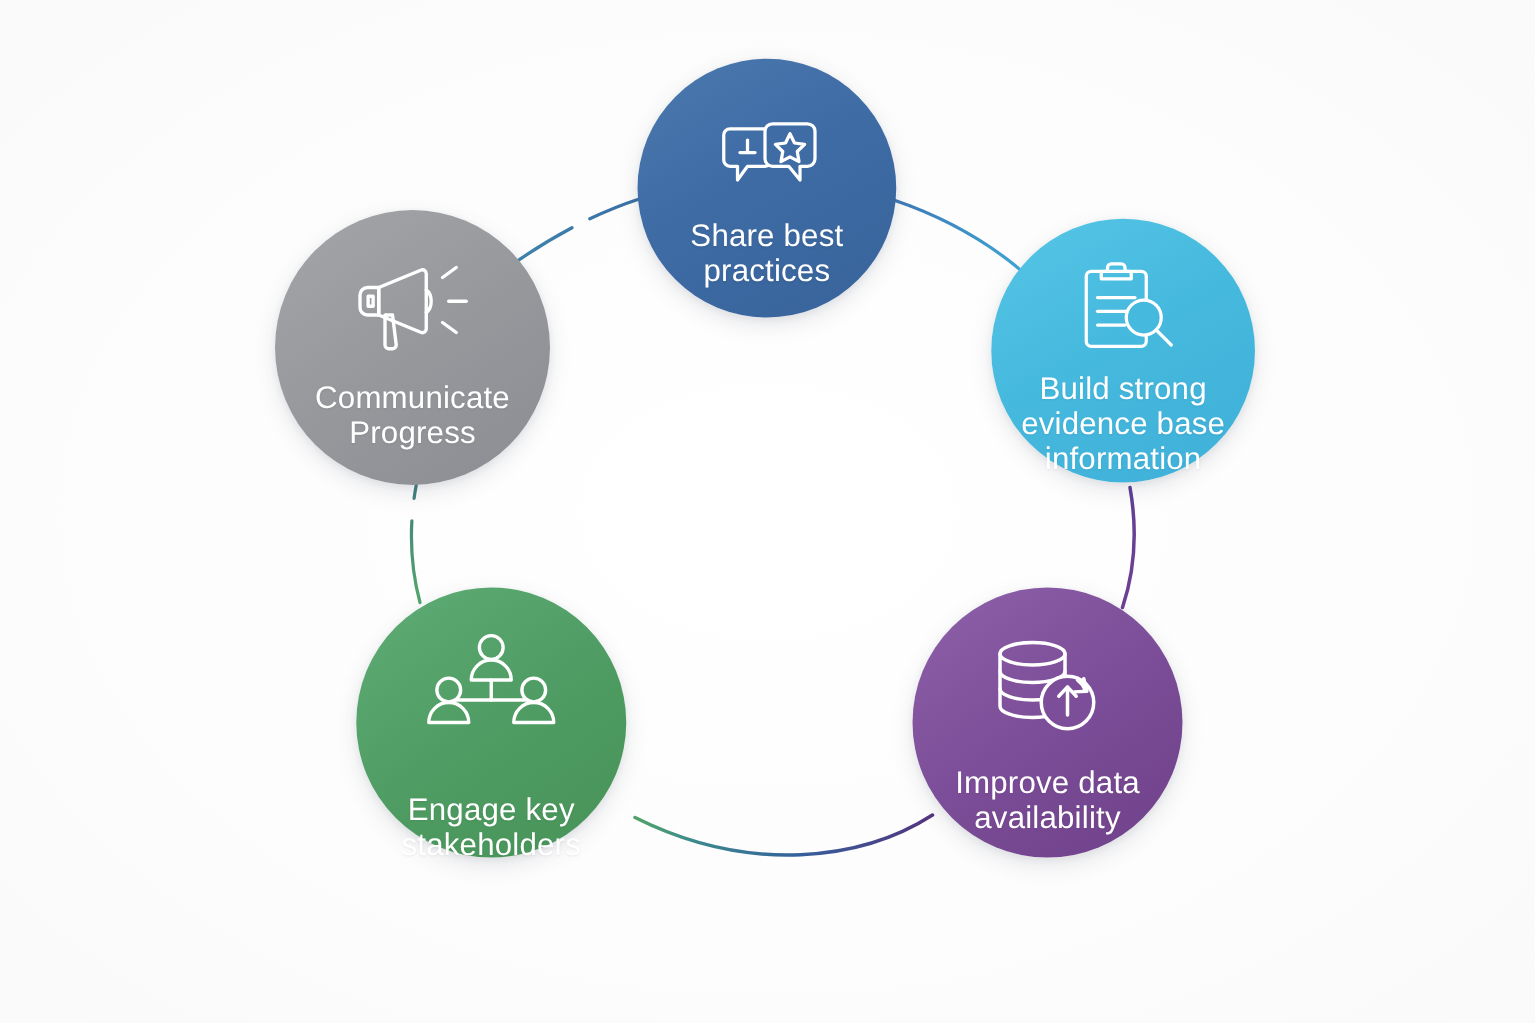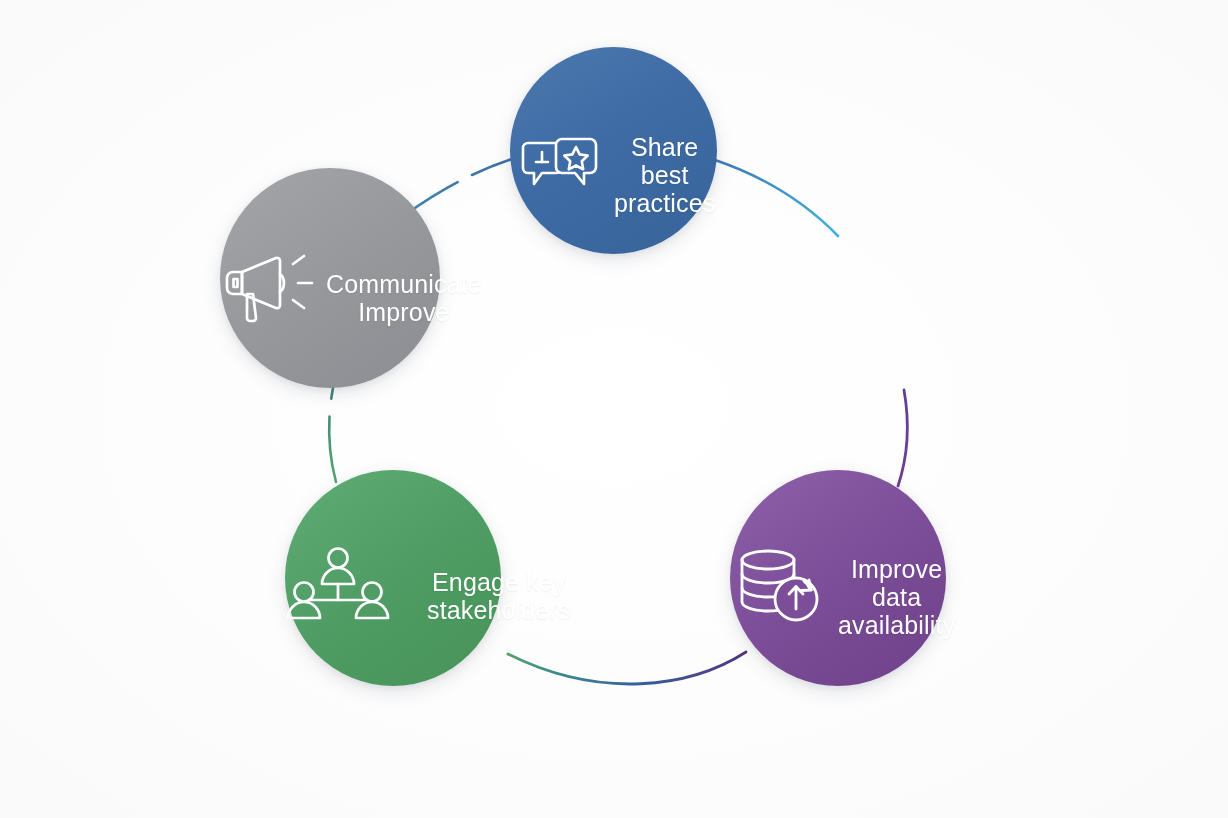--- a/index.html
+++ b/index.html
@@ -30,21 +30,21 @@
     height: 818px;
     z-index: 1;
   }
 
   
   .cycle-node {
     position: absolute;
     z-index: 2;
     border-radius: 50%;
     display: flex;
-    flex-direction: row;
+    flex-direction: column;
     align-items: center;
     justify-content: flex-start;
     box-sizing: border-box;
     color: #ffffff;
     text-align: center;
     box-shadow: 0 6px 18px rgba(60, 70, 90, 0.13),
                 0 2px 6px rgba(60, 70, 90, 0.07);
   }
 
   .node-icon {
@@ -158,20 +158,41 @@
 
         <path d="M52 4 H80 a6 6 0 0 1 6 6 V32 a6 6 0 0 1 -6 6 H74 v11 l-9 -11 H52 a6 6 0 0 1 -6 -6 V10 a6 6 0 0 1 6 -6 Z" fill="#3f6ca5"></path>
 
         <path d="M66 12 l3.6 7.4 8.1 1.1 -5.9 5.7 1.4 8.1 -7.2 -3.8 -7.2 3.8 1.4 -8.1 -5.9 -5.7 8.1 -1.1 Z"></path>
       </svg>
     </span>
     <span class="node-label">Share best
 practices</span>
   </div>
 
+  <div class="cycle-node" id="node-build-evidence">
+    <span class="node-icon">
+      <svg width="92" height="78" viewBox="0 0 92 78" fill="none" stroke="#ffffff" stroke-width="2.6" stroke-linecap="round" stroke-linejoin="round">
+
+        <path d="M20 10 H60 a4 4 0 0 1 4 4 V66 a4 4 0 0 1 -4 4 H20 a4 4 0 0 1 -4 -4 V14 a4 4 0 0 1 4 -4 Z"></path>
+
+        <path d="M33 10 V7 a3 3 0 0 1 3 -3 h8 a3 3 0 0 1 3 3 v3 h3 a2 2 0 0 1 2 2 v4 H28 v-4 a2 2 0 0 1 2 -2 Z"></path>
+
+        <path d="M25 31 H55"></path>
+        <path d="M25 42 H55"></path>
+        <path d="M25 53 H47"></path>
+
+        <circle cx="62" cy="47" r="14" fill="#46b9de"></circle>
+
+        <path d="M72 57 L84 69"></path>
+      </svg>
+    </span>
+    <span class="node-label">Build strong
+evidence base
+information</span>
+  </div>
 
   <div class="cycle-node" id="node-improve-data">
     <span class="node-icon">
       <svg width="100" height="82" viewBox="0 0 100 82" fill="none" stroke="#ffffff" stroke-width="2.8" stroke-linecap="round" stroke-linejoin="round">
 
         <ellipse cx="38" cy="15" rx="26" ry="9"></ellipse>
         <path d="M12 15 V57 c0 5 11.6 9 26 9 s26 -4 26 -9 V15"></path>
         <path d="M12 29 c0 5 11.6 9 26 9 s26 -4 26 -9"></path>
         <path d="M12 43 c0 5 11.6 9 26 9 s26 -4 26 -9"></path>
 
@@ -220,16 +241,16 @@
         <path d="M27 44 L33 44 L36 68 a3 3 0 0 1 -3 3 h-3 a3 3 0 0 1 -3 -3 Z"></path>
 
         <path d="M60 24 a7 10 0 0 1 0 18"></path>
 
         <path d="M73 14 L84 6"></path>
         <path d="M78 33 H92"></path>
         <path d="M73 50 L84 58"></path>
       </svg>
     </span>
     <span class="node-label">Communicate
-Improve</span>
+Progress</span>
   </div>
 
 </div>
 
 </body></html>

